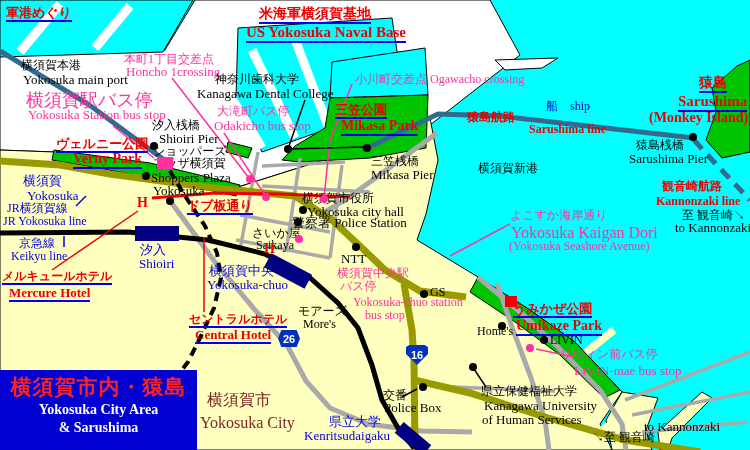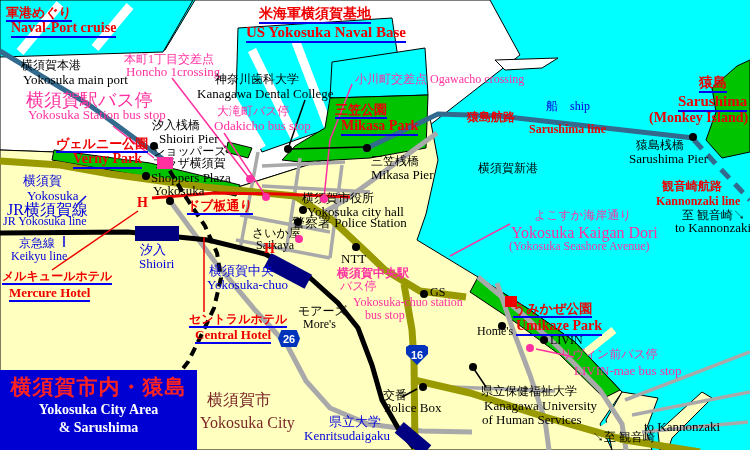--- a/index.html
+++ b/index.html
@@ -137,21 +137,20 @@
     <polyline class="ldr-blu" points="76,206 86,196"></polyline>
     <polyline class="ldr-blu" points="64,236 64,247"></polyline>
   </svg>
 
   <div id="title-box">
     <div class="tja">横須賀市内・猿島</div>
     <div class="ten">Yokosuka City Area</div>
     <div class="ten">&amp; Sarushima</div>
   </div>
 <div class="label red-u" style="left: 6px; top: 6px; font-size: 13px;">軍港めぐり</div>
-    <div class="label red-u" style="left: 11px; top: 21px; font-size: 14px;">Naval-Port cruise</div>
     <div class="label red-u" style="left: 259px; top: 7px; font-size: 14px;">米海軍横須賀基地</div>
     <div class="label red-u" style="left: 246px; top: 25px; font-size: 15px;">US Yokosuka Naval Base</div>
     <div class="label red-u" style="left: 335px; top: 103px; font-size: 13px;">三笠公園</div>
     <div class="label red-u" style="left: 341px; top: 119px; font-size: 14px;">Mikasa Park</div>
     <div class="label red-u" style="left: 56px; top: 137px; font-size: 13px;">ヴェルニー公園</div>
     <div class="label red-u" style="left: 73px; top: 152px; font-size: 14px;">Verny Park</div>
     <div class="label red-u" style="left: 187px; top: 199px; font-size: 13px;">ドブ板通り</div>
     <div class="label red-u" style="left: 699px; top: 76px; font-size: 14px;">猿島</div>
     <div class="label red-u" style="left: 678px; top: 94px; font-size: 15px;">Sarushima</div>
     <div class="label red" style="left: 649px; top: 111px; font-size: 14px;">(Monkey Island)</div>
@@ -165,32 +164,32 @@
     <div class="label red" style="left: 656px; top: 195px; font-size: 12px;">Kannonzaki line</div>
     <div class="label red" style="left: 467px; top: 111px; font-size: 12px;">猿島航路</div>
     <div class="label red" style="left: 529px; top: 123px; font-size: 12px;">Sarushima line</div>
     <div class="label mag" style="left: 26px; top: 91px; font-size: 18px;">横須賀駅バス停</div>
     <div class="label mag" style="left: 28px; top: 108px; font-size: 13px;">Yokosuka Station bus stop</div>
     <div class="label mag" style="left: 124px; top: 53px; font-size: 12px;">本町1丁目交差点</div>
     <div class="label mag" style="left: 126px; top: 65px; font-size: 13px;">Honcho 1crossing</div>
     <div class="label mag" style="left: 217px; top: 105px; font-size: 12px;">大滝町バス停</div>
     <div class="label mag" style="left: 214px; top: 119px; font-size: 13px;">Odakicho bus stop</div>
     <div class="label mag" style="left: 355px; top: 73px; font-size: 12px;">小川町交差点 Ogawacho crossing</div>
-    <div class="label mag" style="left: 337px; top: 267px; font-size: 12px; font-weight: bold;">横須賀中央駅</div>
+    <div class="label mag" style="left: 337px; top: 267px; font-size: 12px;">横須賀中央駅</div>
     <div class="label mag" style="left: 340px; top: 280px; font-size: 12px;">バス停</div>
     <div class="label mag" style="left: 353px; top: 296px; font-size: 12px;">Yokosuka-chuo station</div>
     <div class="label mag" style="left: 365px; top: 309px; font-size: 12px;">bus stop</div>
     <div class="label mag" style="left: 560px; top: 348px; font-size: 12px;">リヴィン前バス停</div>
     <div class="label mag" style="left: 574px; top: 364px; font-size: 13px;">LIVIN-mae bus stop</div>
-    <div class="label mag" style="left: 534px; top: 209px; font-size: 12px; font-family: Liberation Serif, serif;">よこすか海岸通り</div>
+    <div class="label mag" style="left: 510px; top: 209px; font-size: 12px; font-family: Liberation Serif, serif;">よこすか海岸通り</div>
     <div class="label mag" style="left: 511px; top: 225px; font-size: 16px;">Yokosuka Kaigan Dori</div>
     <div class="label mag" style="left: 509px; top: 240px; font-size: 12px;">(Yokosuka Seashore Avenue)</div>
     <div class="label blu" style="left: 23px; top: 174px; font-size: 13px;">横須賀</div>
     <div class="label blu" style="left: 27px; top: 189px; font-size: 13px;">Yokosuka</div>
-    <div class="label blu" style="left: 7px; top: 202px; font-size: 16px;">JR横須賀線</div>
+    <div class="label blu" style="left: 7px; top: 202px; font-size: 12px;">JR横須賀線</div>
     <div class="label blu" style="left: 3px; top: 215px; font-size: 12px;">JR Yokosuka line</div>
     <div class="label blu" style="left: 19px; top: 237px; font-size: 12px;">京急線</div>
     <div class="label blu" style="left: 11px; top: 250px; font-size: 12px;">Keikyu line</div>
     <div class="label blu" style="left: 140px; top: 243px; font-size: 13px;">汐入</div>
     <div class="label blu" style="left: 139px; top: 257px; font-size: 13px;">Shioiri</div>
     <div class="label blu" style="left: 209px; top: 264px; font-size: 13px;">横須賀中央</div>
     <div class="label blu" style="left: 207px; top: 278px; font-size: 13px;">Yokosuka-chuo</div>
     <div class="label blu" style="left: 329px; top: 415px; font-size: 13px;">県立大学</div>
     <div class="label blu" style="left: 304px; top: 429px; font-size: 13px;">Kenritsudaigaku</div>
     <div class="label blu" style="left: 546px; top: 100px; font-size: 12px;">船　ship</div>

